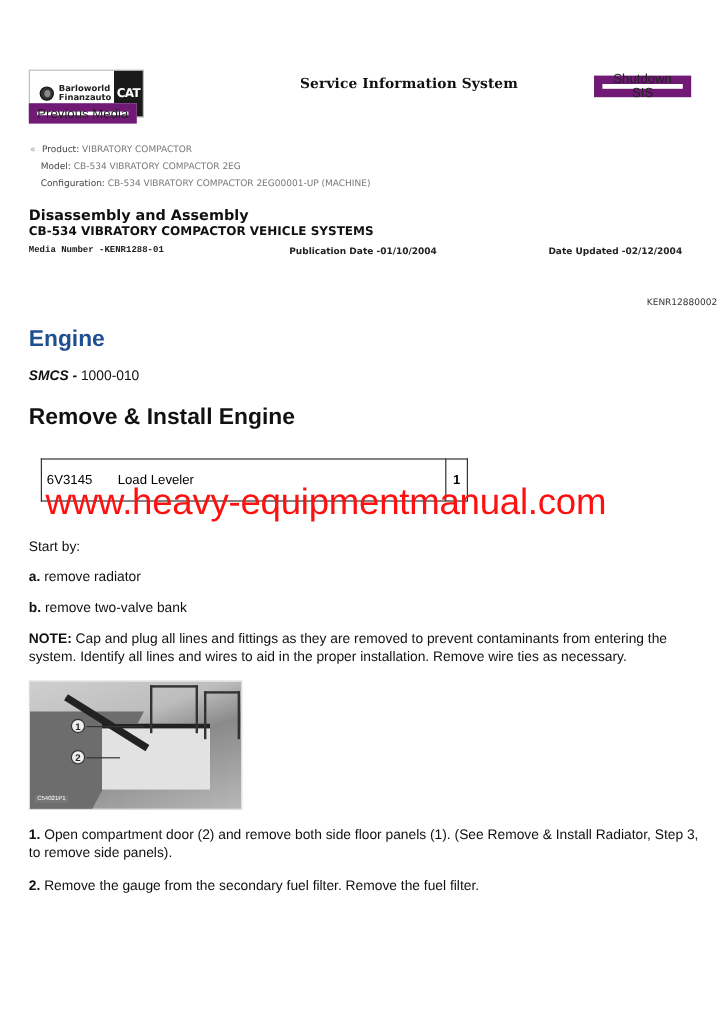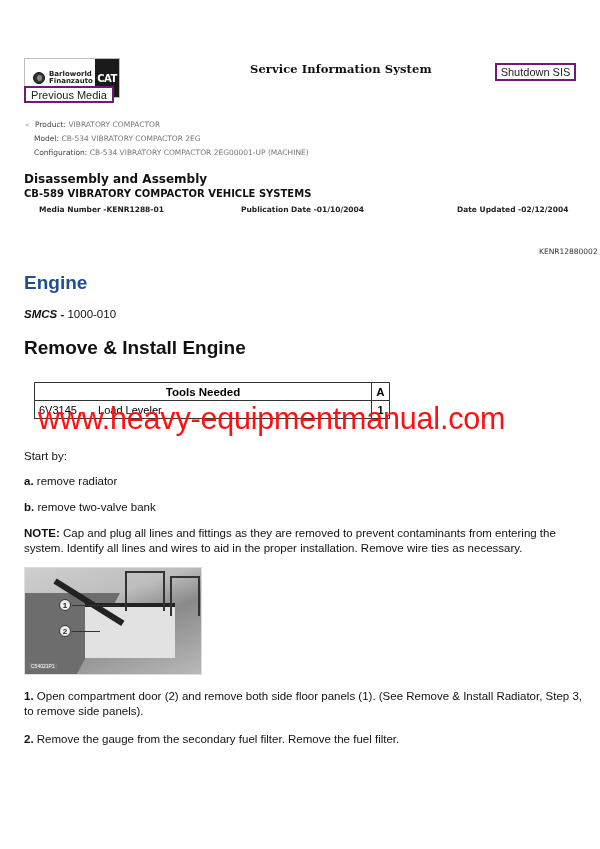--- a/index.html
+++ b/index.html
@@ -19,21 +19,21 @@
     content: ""; position: absolute; left: 3px; top: 2px; width: 5px; height: 6px;
     border-radius: 50%; background: #888;
   }
   .logo-text { font-family: "DejaVu Sans", sans-serif; font-size: 7px; font-weight: bold; line-height: 7px; color: #222; }
   .cat-box {
     width: 24px; background: #1a1a1a; color: #fff; display: flex; align-items: center; justify-content: center;
     font-family: "DejaVu Sans", sans-serif; font-weight: bold; font-size: 10px; letter-spacing: -0.5px;
   }
 
   .btn {
-    position: absolute; background: #fff; border: 2px solid #701a75;
+    position: absolute; background: #fff; border: 7px solid #701a75;
     font-family: "Liberation Sans", sans-serif; font-size: 11px; color: #222;
     display: flex; align-items: center; justify-content: center; cursor: pointer;
   }
   .prev-btn { left: 24px; top: 86px; width: 90px; height: 17px; }
   .shutdown-btn { left: 495px; top: 63px; width: 81px; height: 18px; }
 
   .sis-title {
     position: absolute; left: 250px; top: 62px;
     font-family: "DejaVu Serif", serif; font-weight: bold; font-size: 11.5px; color: #111;
     letter-spacing: 0.1px;
@@ -42,21 +42,21 @@
   .meta { position: absolute; left: 25px; font-family: "DejaVu Sans", sans-serif; font-size: 7.5px; color: #777; }
   .meta b { color: #444; font-weight: normal; }
   .meta .chev { color: #999; margin-right: 3px; }
   .meta-product { top: 120px; left: 25px; }
   .meta-model { top: 134px; left: 34px; }
   .meta-config { top: 148px; left: 34px; }
 
   .doc-title { position: absolute; left: 24px; top: 172px; font-family: "DejaVu Sans", sans-serif; font-weight: bold; font-size: 12px; color: #111; }
   .doc-subtitle { position: absolute; left: 24px; top: 188px; font-family: "DejaVu Sans", sans-serif; font-weight: bold; font-size: 10px; color: #111; }
   .media-line { position: absolute; top: 205px; font-family: "DejaVu Sans", sans-serif; font-weight: bold; font-size: 7.5px; color: #222; }
-  .media-num { left: 39px; }
+  .media-num { left: 24px; font-family: Liberation Mono, monospace; }
   .pub-date { left: 241px; }
   .date-upd { left: 457px; }
   .ref-id { position: absolute; left: 515px; top: 247px; font-family: "DejaVu Sans", sans-serif; font-size: 7.5px; color: #333; padding-left: 24px; }
 
   .engine-h { position: absolute; left: 24px; top: 272px; font-family: "Liberation Sans", sans-serif; font-size: 19px; font-weight: bold; color: #1f4e91; }
   .smcs { position: absolute; left: 24px; top: 308px; font-size: 11.5px; color: #111; }
   .smcs b { font-weight: bold; font-style: italic; }
   .section-h { position: absolute; left: 24px; top: 337px; font-size: 19px; font-weight: bold; color: #111; }
 
   .tools-table {
@@ -131,39 +131,35 @@
 <div class="meta meta-model">
   <b>Model:</b>
   <span>CB-534 VIBRATORY COMPACTOR 2EG</span>
 </div>
 <div class="meta meta-config">
   <b>Configuration:</b>
   <span>CB-534 VIBRATORY COMPACTOR 2EG00001-UP (MACHINE)</span>
 </div>
 
 <div class="doc-title">Disassembly and Assembly</div>
-<div class="doc-subtitle">CB-589 VIBRATORY COMPACTOR VEHICLE SYSTEMS</div>
+<div class="doc-subtitle">CB-534 VIBRATORY COMPACTOR VEHICLE SYSTEMS</div>
 <div class="media-line media-num">Media Number -KENR1288-01</div>
 <div class="media-line pub-date">Publication Date -01/10/2004</div>
 <div class="media-line date-upd">Date Updated -02/12/2004</div>
 <div class="ref-id">KENR12880002</div>
 
 <div class="engine-h">Engine</div>
 <div class="smcs">
   <b>SMCS -</b>
   <span>1000-010</span>
 </div>
 <div class="section-h">Remove &amp; Install Engine</div>
 
 <table class="tools-table">
   <tbody>
-      <tr>
-    <th>Tools Needed</th>
-    <th class="a-col">A</th>
-  </tr>
   <tr class="row">
     <td>
       <span class="part-num">6V3145</span>
       <span>Load Leveler</span>
     </td>
     <td class="a-col">1</td>
   </tr>
 </tbody>
   </table>
 

